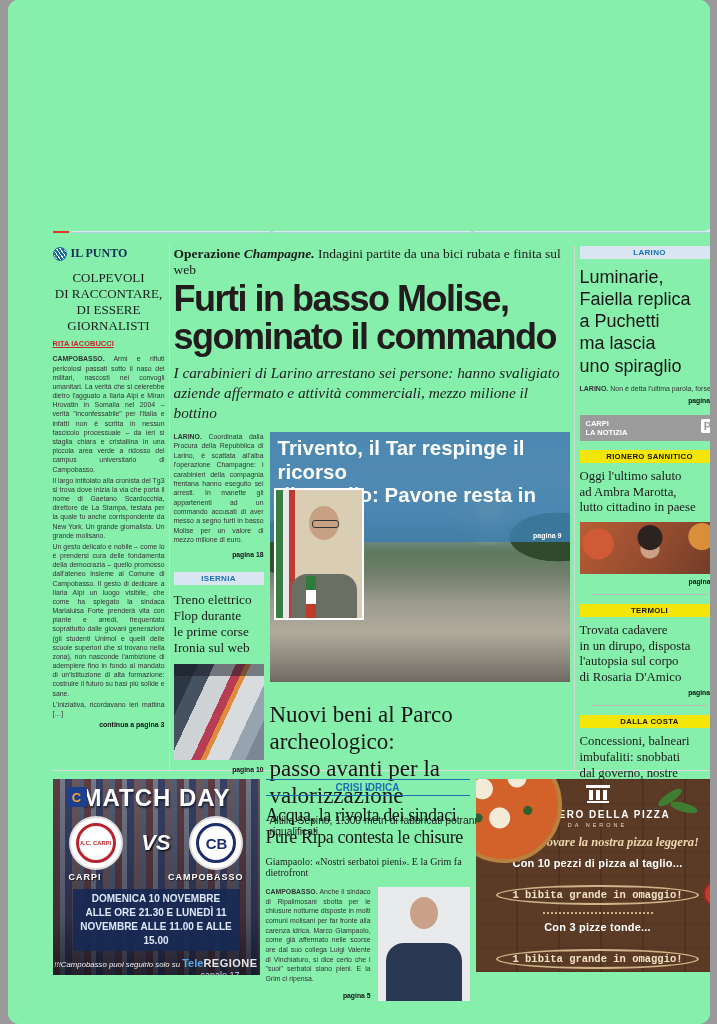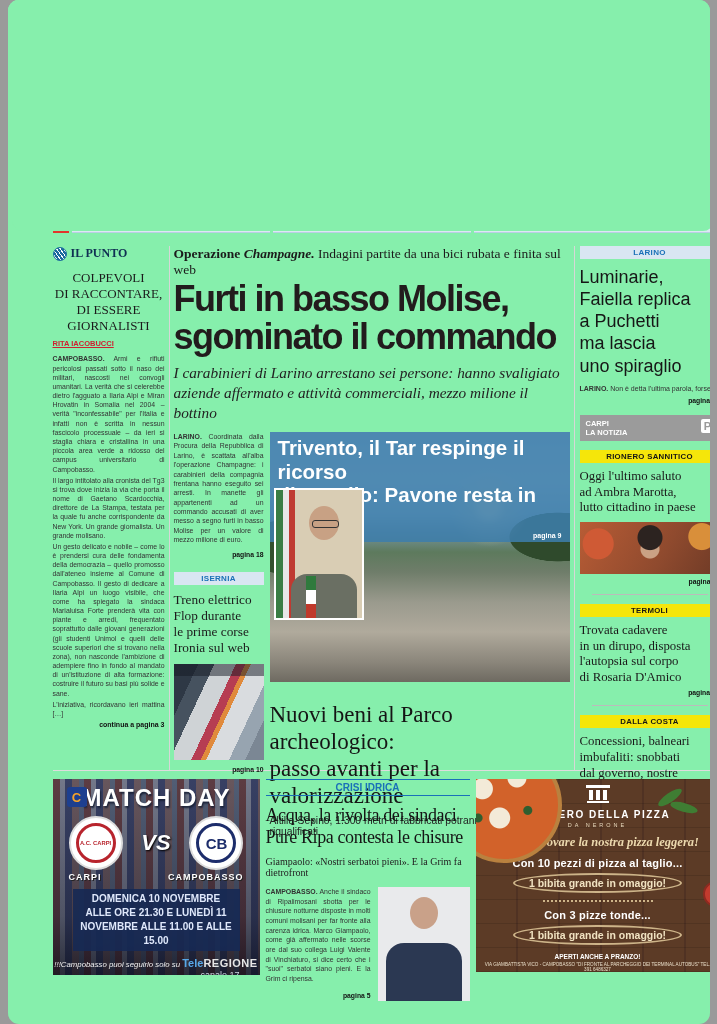--- a/index.html
+++ b/index.html
@@ -192,21 +192,21 @@
   .pz-l2{right:22px;top:24px;transform:rotate(15deg);}
   .pz-tomato{position:absolute;right:-9px;top:102px;width:22px;height:22px;border-radius:50%;
              background:#c23b2e;border:2px solid #8e2a20;}
   .pz-col-icon{margin-top:6px;}
   .pz-brand{font-size:10px;font-weight:bold;letter-spacing:1.5px;margin-top:2px;}
   .pz-brand-sub{font-size:5.5px;letter-spacing:3px;color:#e8d9bd;margin-top:2px;}
   .pz-tag{font-family:"Liberation Serif",serif;font-style:italic;font-weight:bold;
           color:#ecd9ae;font-size:12.5px;margin-top:7px;}
   .pz-offer{font-size:11px;font-weight:bold;margin-top:7px;letter-spacing:.2px;}
   .pz-oval{display:inline-block;border:2px solid #cdb489;border-radius:50%;padding:2px 14px;
-           color:#f1e3c2;font-weight:bold;font-size:10.5px;margin-top:4px;}
+           color:#f1e3c2;font-weight:bold;font-size:10.5px;margin-top:16px;font-family:Liberation Mono, monospace;}
   .pz-dots{width:110px;border-top:2px dotted #cdb489;margin:7px auto 0;}
   .pz-f1{font-size:6.5px;font-weight:bold;margin-top:8px;}
   .pz-f2{font-size:4.6px;color:#e8ddc8;margin-top:2px;padding:0 8px;}
 </style>
 </head>
 <body>
 
 <div class="page">
 
   <div class="spa-ad left">

